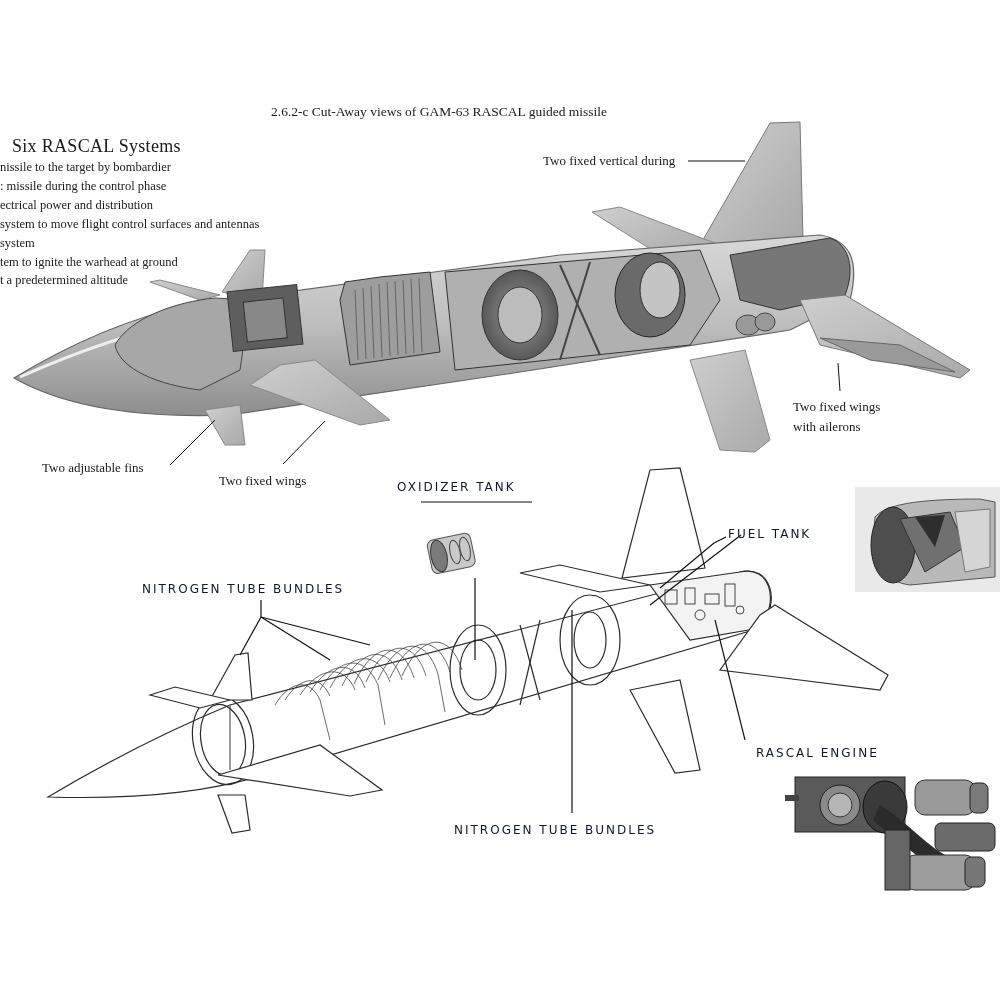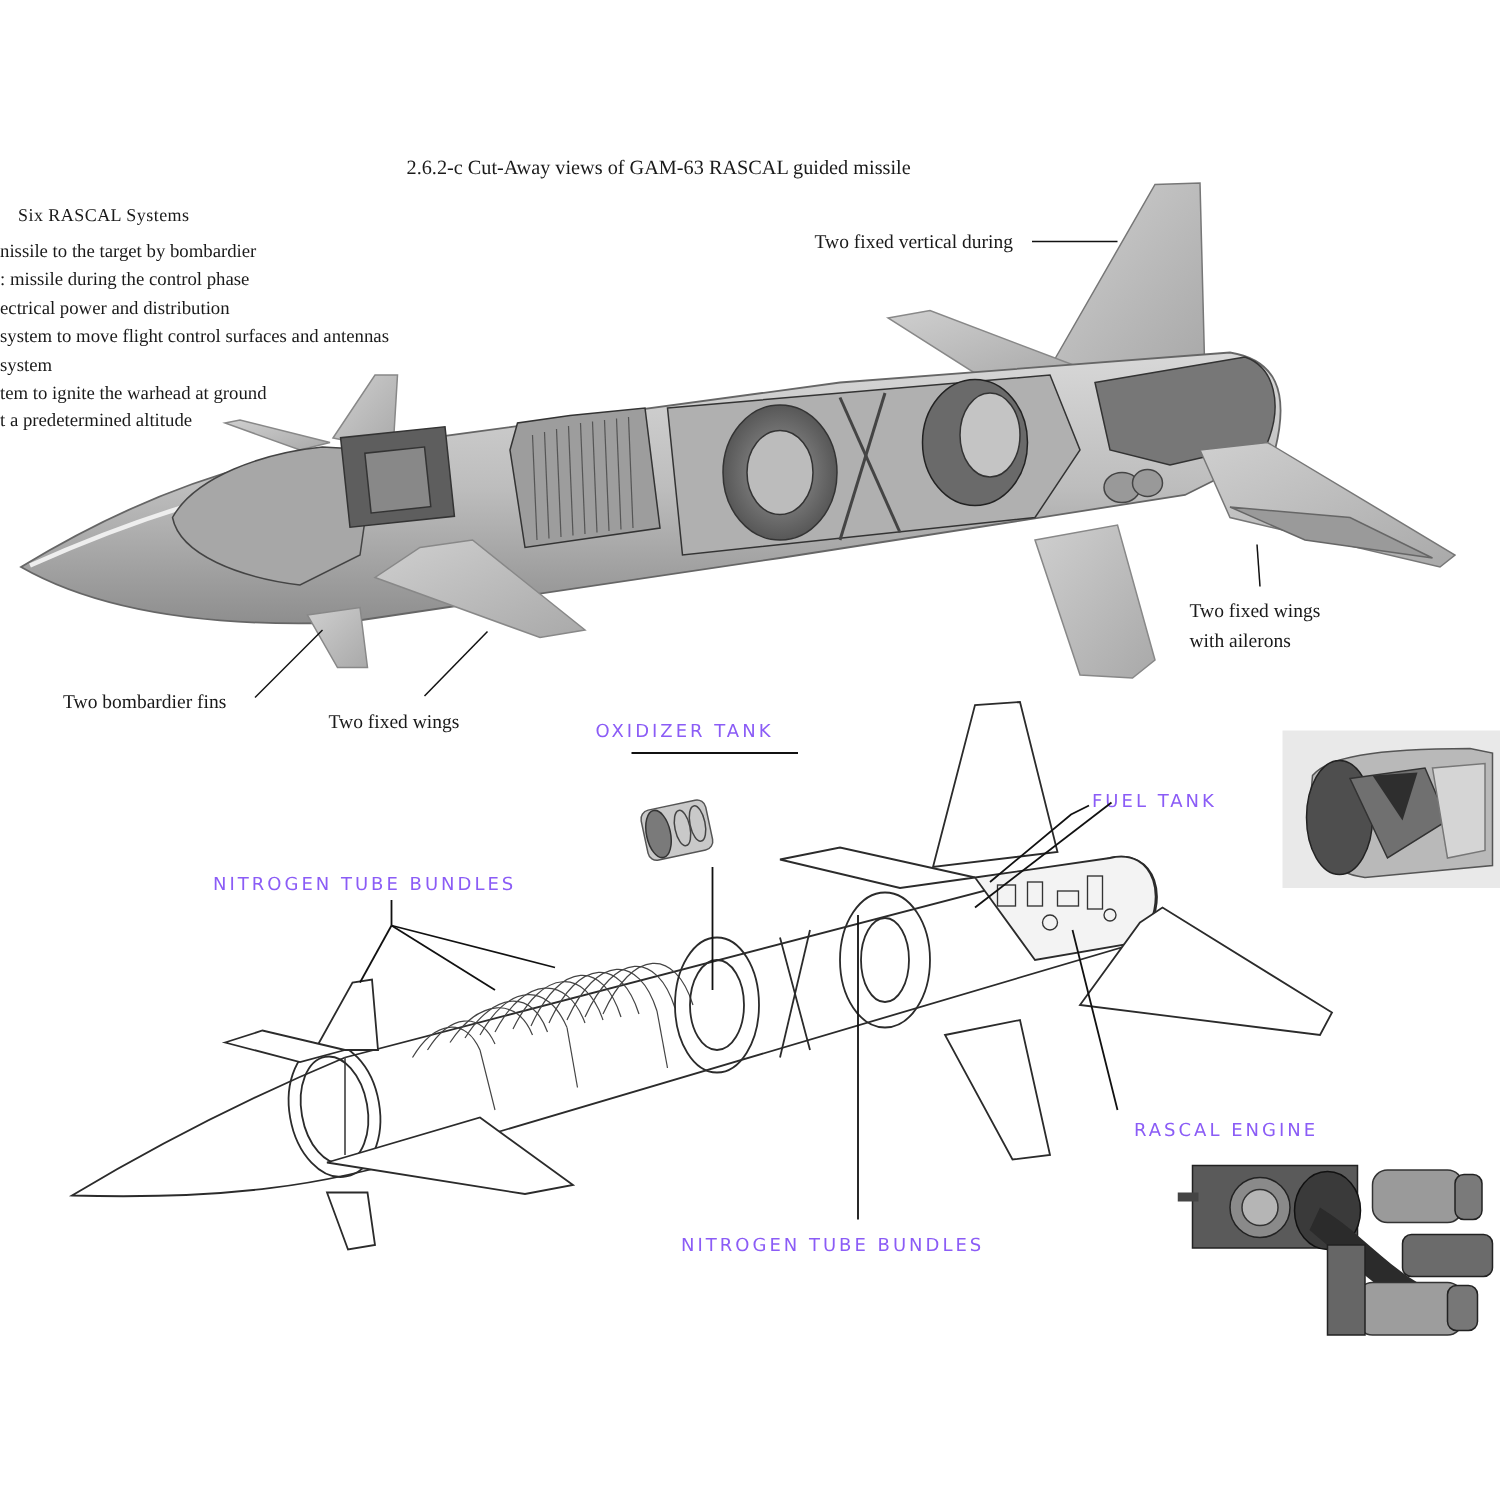--- a/index.html
+++ b/index.html
@@ -2,45 +2,45 @@
 <html><head>
 <meta charset="utf-8">
 <style>
   html,body{margin:0;padding:0;background:#ffffff;}
   body{width:1000px;height:1000px;position:relative;overflow:hidden;
        font-family:"Liberation Serif","DejaVu Serif",serif;color:#1a1a1a;}
   .abs{position:absolute;}
   .serif{font-family:"Liberation Serif","DejaVu Serif",serif;}
   .sans{font-family:"DejaVu Sans","Liberation Sans",sans-serif;letter-spacing:2px;}
   #page-title{left:271px;top:104px;font-size:13.5px;white-space:nowrap;}
-  #systems-heading{left:12px;top:136px;font-size:12px;white-space:nowrap;letter-spacing:.3px;}
+  #systems-heading{left:12px;top:136px;font-size:18px;white-space:nowrap;letter-spacing:.3px;}
   .sys-line{left:0;font-size:12.5px;white-space:nowrap;text-align:right;}
   .callout{font-size:13px;white-space:nowrap;}
-  .label-caps{font-size:12px;white-space:nowrap;color:#8b5cf6;}
+  .label-caps{font-size:12px;white-space:nowrap;color:#0f172a;}
   svg{position:absolute;left:0;top:0;}
   .inset{position:absolute;background:#e9e9e9;}
 </style>
 </head>
 <body>
 
 <div id="page-title" class="abs serif">2.6.2-c   Cut-Away views of GAM-63 RASCAL guided missile</div>
 
 <div id="systems-heading" class="abs serif">Six  RASCAL  Systems</div>
 <div class="abs serif sys-line" style="top:160px">nissile to the target by bombardier</div>
 <div class="abs serif sys-line" style="top:179px">: missile during the control phase</div>
 <div class="abs serif sys-line" style="top:198px">ectrical power and distribution</div>
 <div class="abs serif sys-line" style="top:217px">system to move flight control surfaces and antennas</div>
 <div class="abs serif sys-line" style="top:236px"> system</div>
 <div class="abs serif sys-line" style="top:255px">tem to ignite the warhead at ground</div>
 <div class="abs serif sys-line" style="top:273px">t a predetermined altitude</div>
 
 <div class="abs serif callout" style="left:543px;top:153px">Two fixed vertical during</div>
 <div class="abs serif callout" style="left:793px;top:399px">Two fixed wings</div>
 <div class="abs serif callout" style="left:793px;top:419px">with  ailerons</div>
-<div class="abs serif callout" style="left:42px;top:460px">Two bombardier fins</div>
+<div class="abs serif callout" style="left:42px;top:460px">Two adjustable fins</div>
 <div class="abs serif callout" style="left:219px;top:473px">Two fixed wings</div>
 
 <div class="abs sans label-caps" style="left:397px;top:480px">OXIDIZER TANK</div>
 <div class="abs sans label-caps" style="left:728px;top:527px">FUEL TANK</div>
 <div class="abs sans label-caps" style="left:142px;top:582px">NITROGEN TUBE  BUNDLES</div>
 <div class="abs sans label-caps" style="left:454px;top:823px">NITROGEN  TUBE  BUNDLES</div>
 <div class="abs sans label-caps" style="left:756px;top:746px">RASCAL  ENGINE</div>
 
 <svg width="1000" height="1000" viewBox="0 0 1000 1000" style="z-index:0;pointer-events:none">
   <defs>

